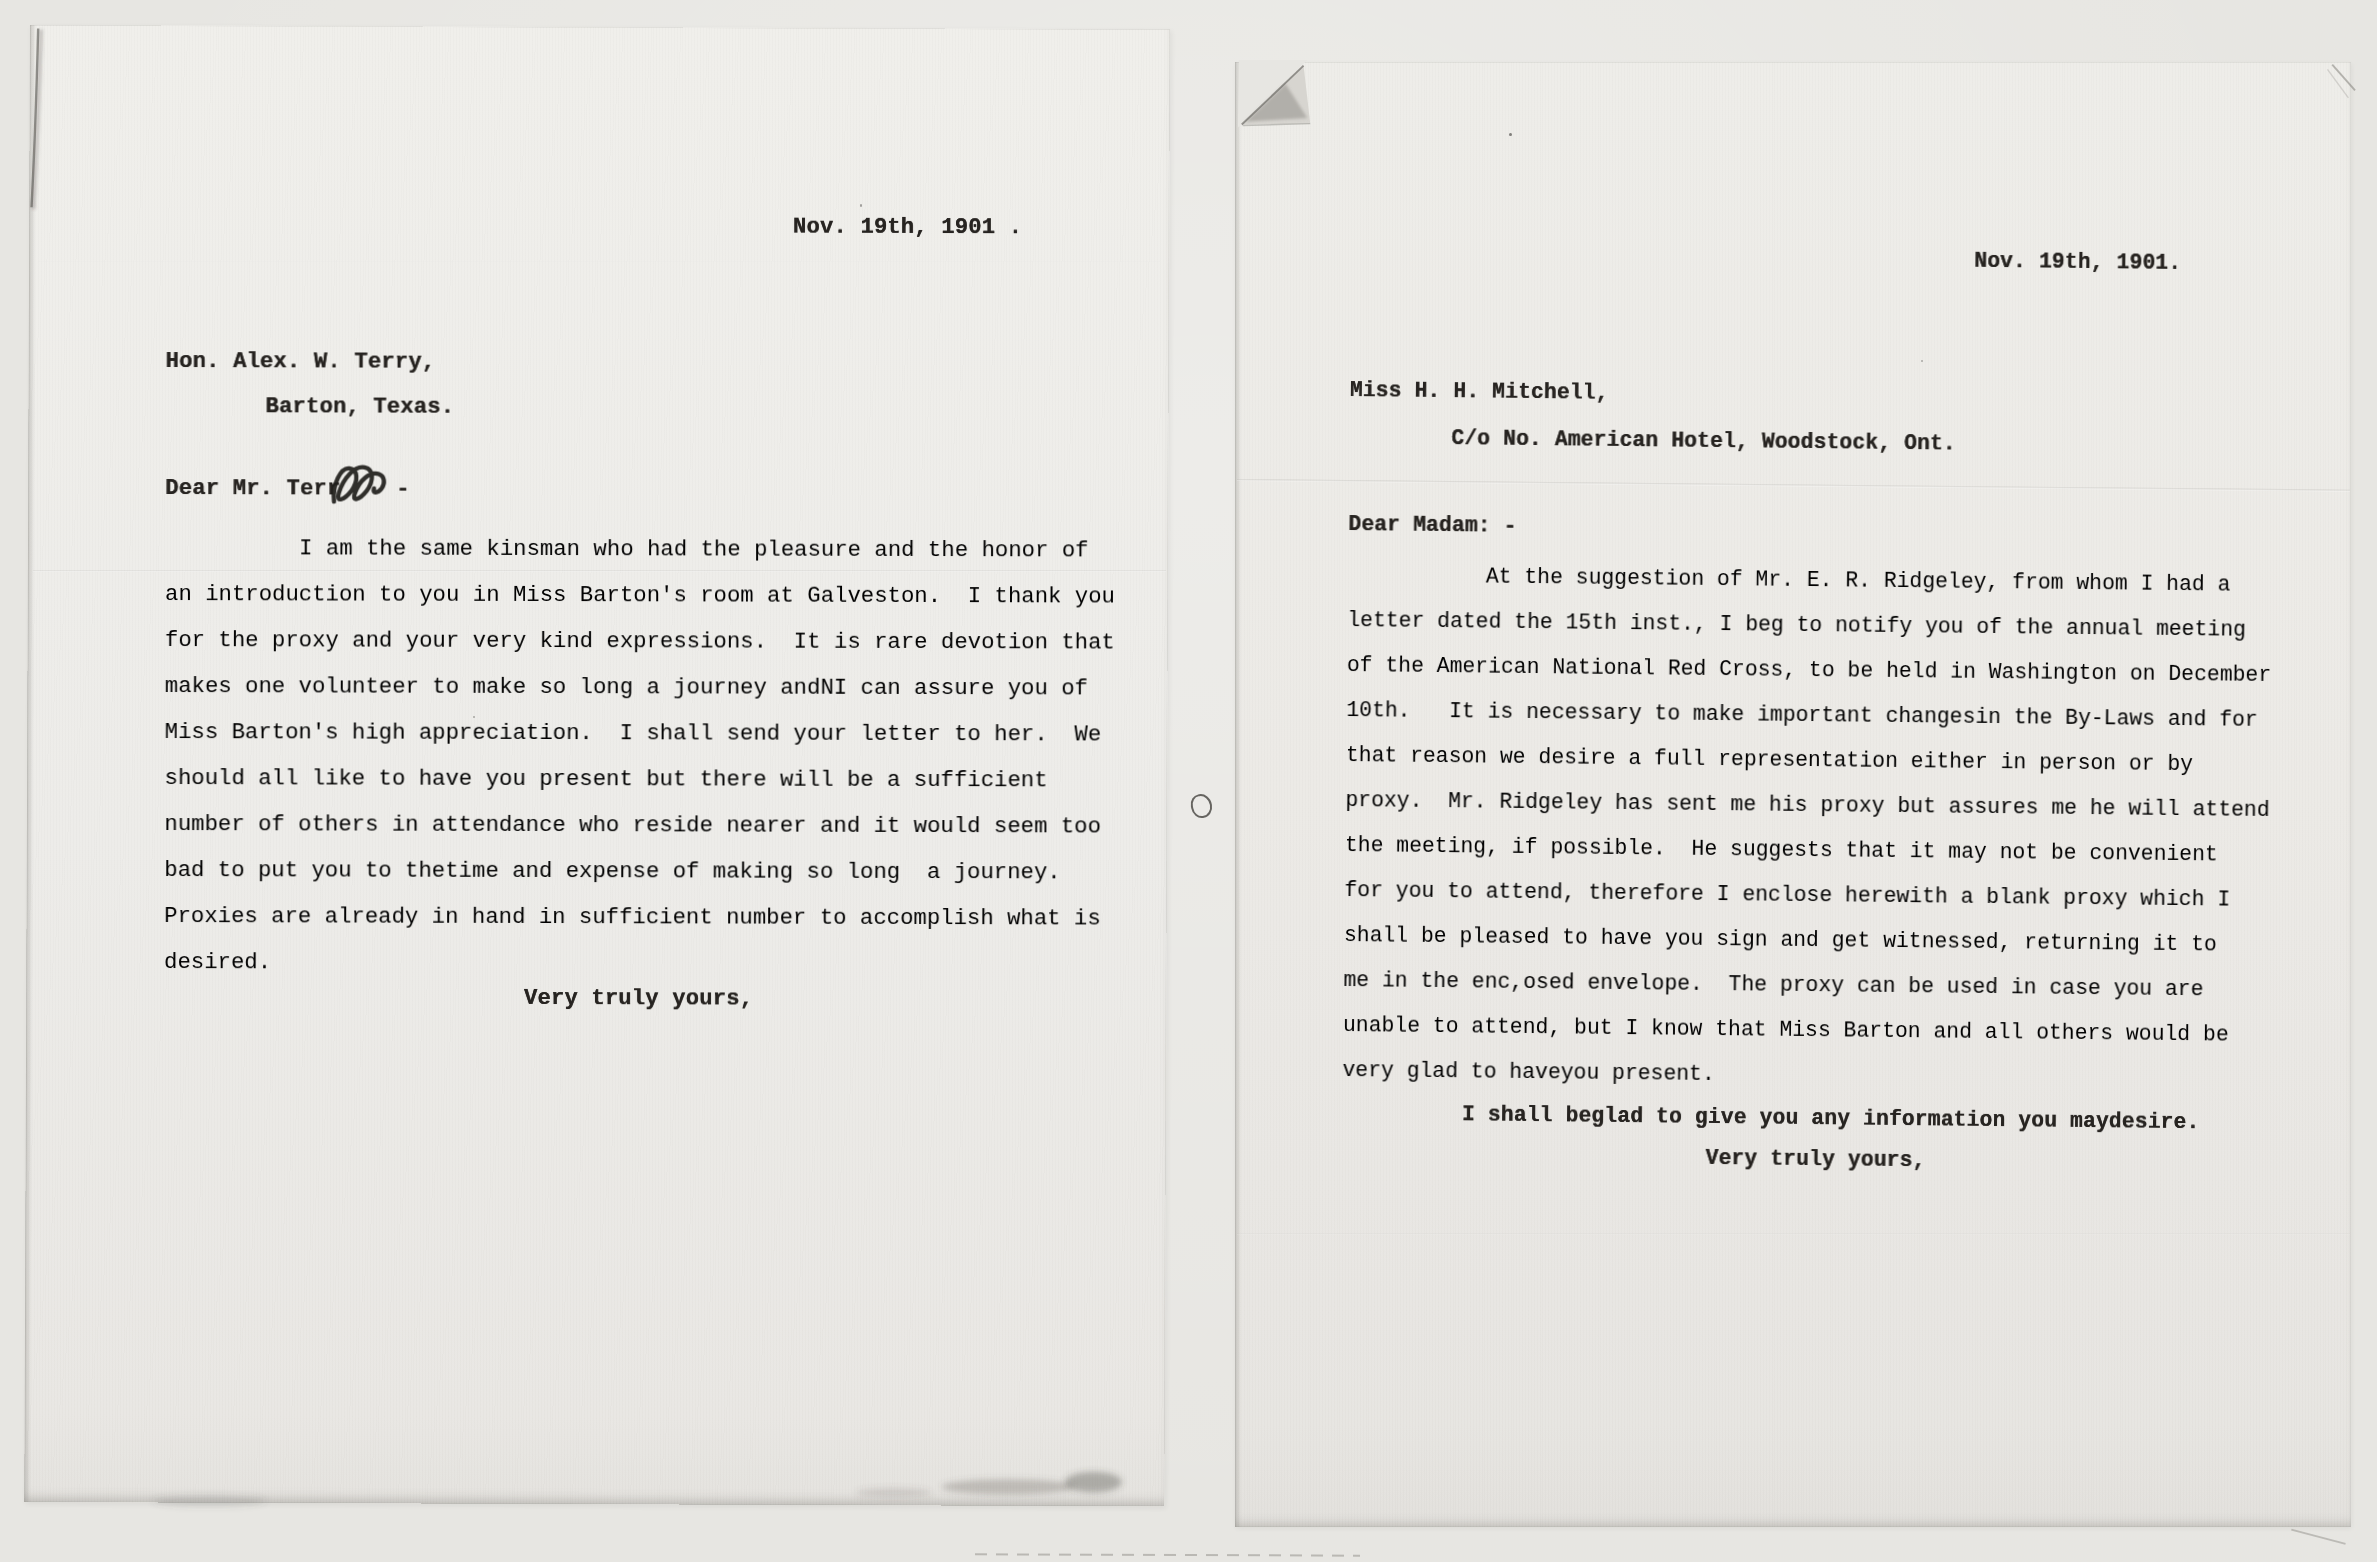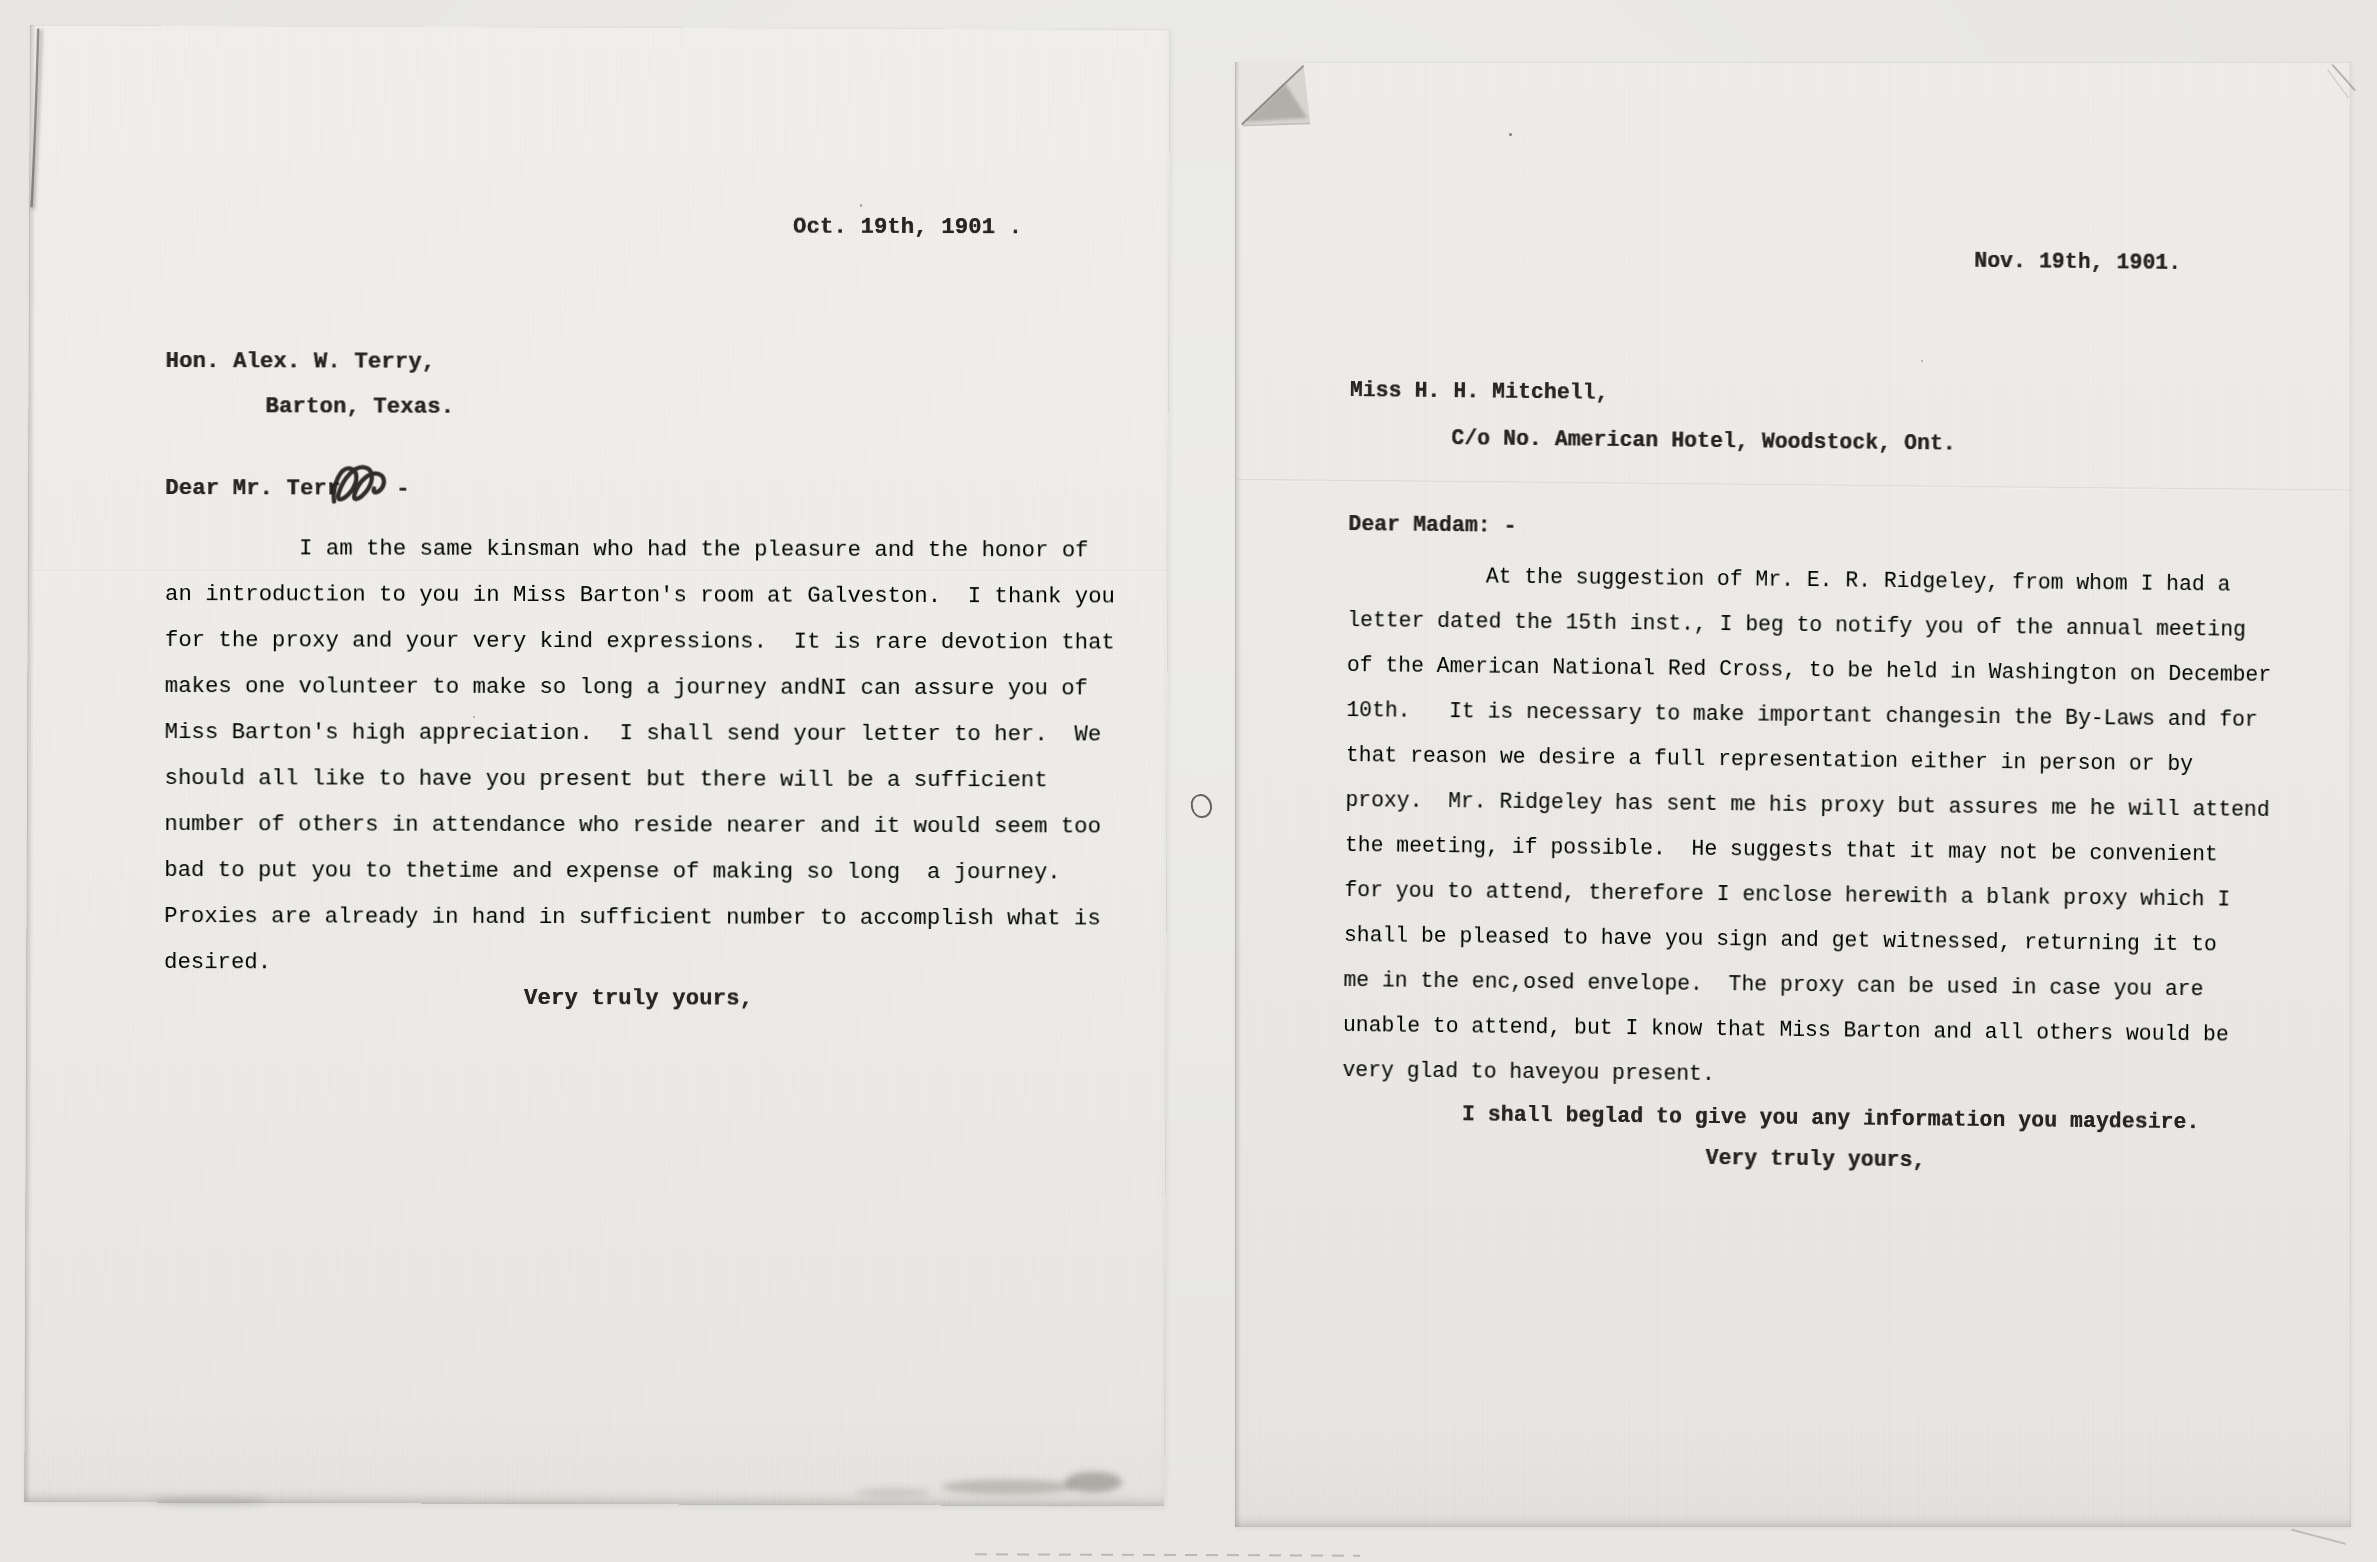--- a/index.html
+++ b/index.html
@@ -119,21 +119,21 @@
     <path d="M80,60 C77,180 72,320 66,436" stroke="rgba(75,73,68,0.55)" stroke-width="5" fill="none"></path>
     <path d="M86,62 C82,190 76,330 70,440" stroke="rgba(75,73,68,0.25)" stroke-width="9" fill="none" filter="url(#b2)"></path>
 
     <ellipse cx="2120" cy="3128" rx="140" ry="16" fill="rgba(85,82,76,0.28)" filter="url(#b1)"></ellipse>
     <ellipse cx="2300" cy="3118" rx="60" ry="22" fill="rgba(70,67,62,0.35)" filter="url(#b1)"></ellipse>
     <ellipse cx="1880" cy="3140" rx="80" ry="10" fill="rgba(85,82,76,0.16)" filter="url(#b1)"></ellipse>
     <ellipse cx="440" cy="3158" rx="120" ry="12" fill="rgba(85,82,76,0.14)" filter="url(#b1)"></ellipse>
   </svg>
 
   <div class="text-layer" id="left-text">
-    <div class="t lt" style="left:793px;top:213px;">Oct. 19th, 1901 .</div>
+    <div class="t lt" style="left:793px;top:213px;">Nov. 19th, 1901 .</div>
     <div class="t lt" style="left:166px;top:349px;">Hon. Alex. W. Terry,</div>
     <div class="t lt" style="left:266px;top:394px;">Barton, Texas.</div>
 
     <div class="t lt" style="left:166px;top:476px;">Dear Mr. Terr</div>
     <div class="t lt" style="left:397px;top:476px;">-</div>
 
     <svg class="overlay" style="left:330px;top:462px;" width="100" height="55" viewBox="0 0 210 115">
       <path d="M10,82 C6,46 24,10 42,12 C60,14 62,38 46,60 C32,78 14,86 20,64 C30,32 54,6 74,10 C94,14 94,38 78,60 C64,78 46,84 54,64 C64,36 86,18 104,24 C116,28 118,42 110,54 C102,64 90,66 94,54" fill="none" stroke="#201e1b" stroke-width="9" stroke-linecap="round" opacity="0.92"></path>
     </svg>
 

